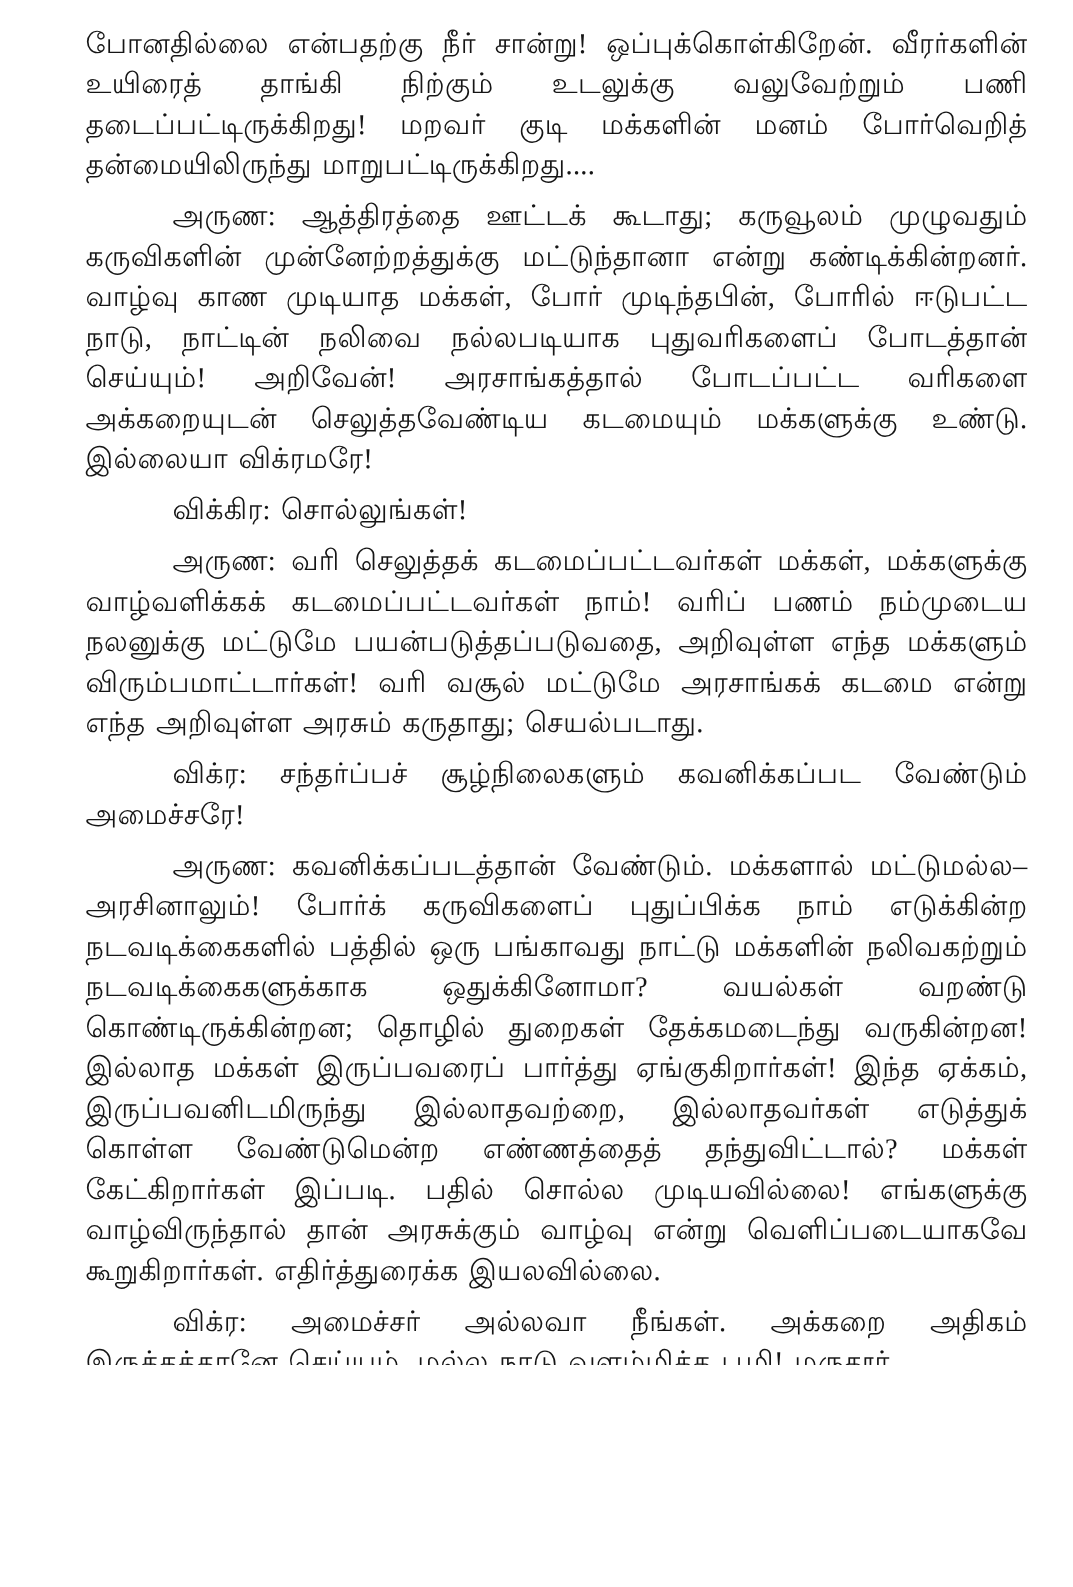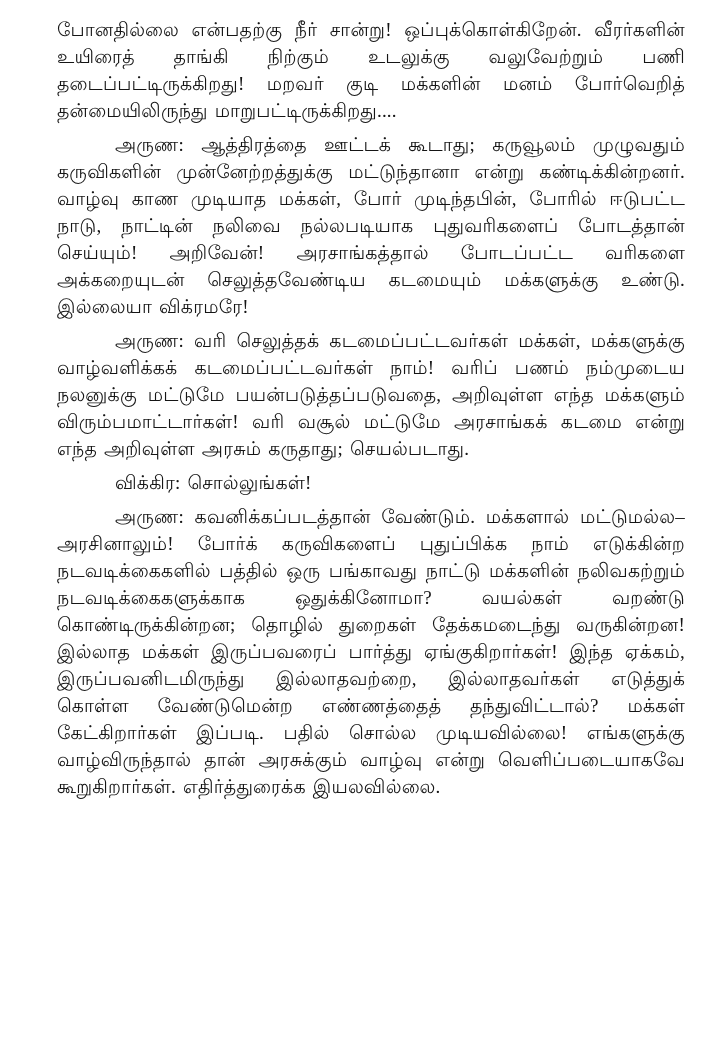--- a/index.html
+++ b/index.html
@@ -31,16 +31,18 @@
   .para.no-indent {
     text-indent: 0;
   }
 </style>
 </head>
 <body>
 
 <div class="page">
   <p class="para no-indent">போனதில்லை என்பதற்கு நீர் சான்று! ஒப்புக்கொள்கிறேன். வீரர்களின் உயிரைத் தாங்கி நிற்கும் உடலுக்கு வலுவேற்றும் பணி தடைப்பட்டிருக்கிறது! மறவர் குடி மக்களின் மனம் போர்வெறித் தன்மையிலிருந்து மாறுபட்டிருக்கிறது....</p>
   <p class="para">அருண: ஆத்திரத்தை ஊட்டக் கூடாது; கருவூலம் முழுவதும் கருவிகளின் முன்னேற்றத்துக்கு மட்டுந்தானா என்று கண்டிக்கின்றனர். வாழ்வு காண முடியாத மக்கள், போர் முடிந்தபின், போரில் ஈடுபட்ட நாடு, நாட்டின் நலிவை நல்லபடியாக புதுவரிகளைப் போடத்தான் செய்யும்! அறிவேன்! அரசாங்கத்தால் போடப்பட்ட வரிகளை அக்கறையுடன் செலுத்தவேண்டிய கடமையும் மக்களுக்கு உண்டு. இல்லையா விக்ரமரே!</p>
+  <p class="para">விக்கிர: சொல்லுங்கள்!</p>
   <p class="para">அருண: வரி செலுத்தக் கடமைப்பட்டவர்கள் மக்கள், மக்களுக்கு வாழ்வளிக்கக் கடமைப்பட்டவர்கள் நாம்! வரிப் பணம் நம்முடைய நலனுக்கு மட்டுமே பயன்படுத்தப்படுவதை, அறிவுள்ள எந்த மக்களும் விரும்பமாட்டார்கள்! வரி வசூல் மட்டுமே அரசாங்கக் கடமை என்று எந்த அறிவுள்ள அரசும் கருதாது; செயல்படாது.</p>
-  <p class="para">விக்கிர: சொல்லுங்கள்!</p>
+  <p class="para">விக்ர: சந்தர்ப்பச் சூழ்நிலைகளும் கவனிக்கப்பட வேண்டும் அமைச்சரே!</p>
   <p class="para">அருண: கவனிக்கப்படத்தான் வேண்டும். மக்களால் மட்டுமல்ல–அரசினாலும்! போர்க் கருவிகளைப் புதுப்பிக்க நாம் எடுக்கின்ற நடவடிக்கைகளில் பத்தில் ஒரு பங்காவது நாட்டு மக்களின் நலிவகற்றும் நடவடிக்கைகளுக்காக ஒதுக்கினோமா? வயல்கள் வறண்டு கொண்டிருக்கின்றன; தொழில் துறைகள் தேக்கமடைந்து வருகின்றன! இல்லாத மக்கள் இருப்பவரைப் பார்த்து ஏங்குகிறார்கள்! இந்த ஏக்கம், இருப்பவனிடமிருந்து இல்லாதவற்றை, இல்லாதவர்கள் எடுத்துக் கொள்ள வேண்டுமென்ற எண்ணத்தைத் தந்துவிட்டால்? மக்கள் கேட்கிறார்கள் இப்படி. பதில் சொல்ல முடியவில்லை! எங்களுக்கு வாழ்விருந்தால் தான் அரசுக்கும் வாழ்வு என்று வெளிப்படையாகவே கூறுகிறார்கள். எதிர்த்துரைக்க இயலவில்லை.</p>
+  <p class="para">விக்ர: அமைச்சர் அல்லவா நீங்கள். அக்கறை அதிகம் இருக்கத்தானே செய்யும். மல்ல நாடு வளம்மிக்க பூமி! மருதூர்</p>
 </div>
 
 </body></html>

